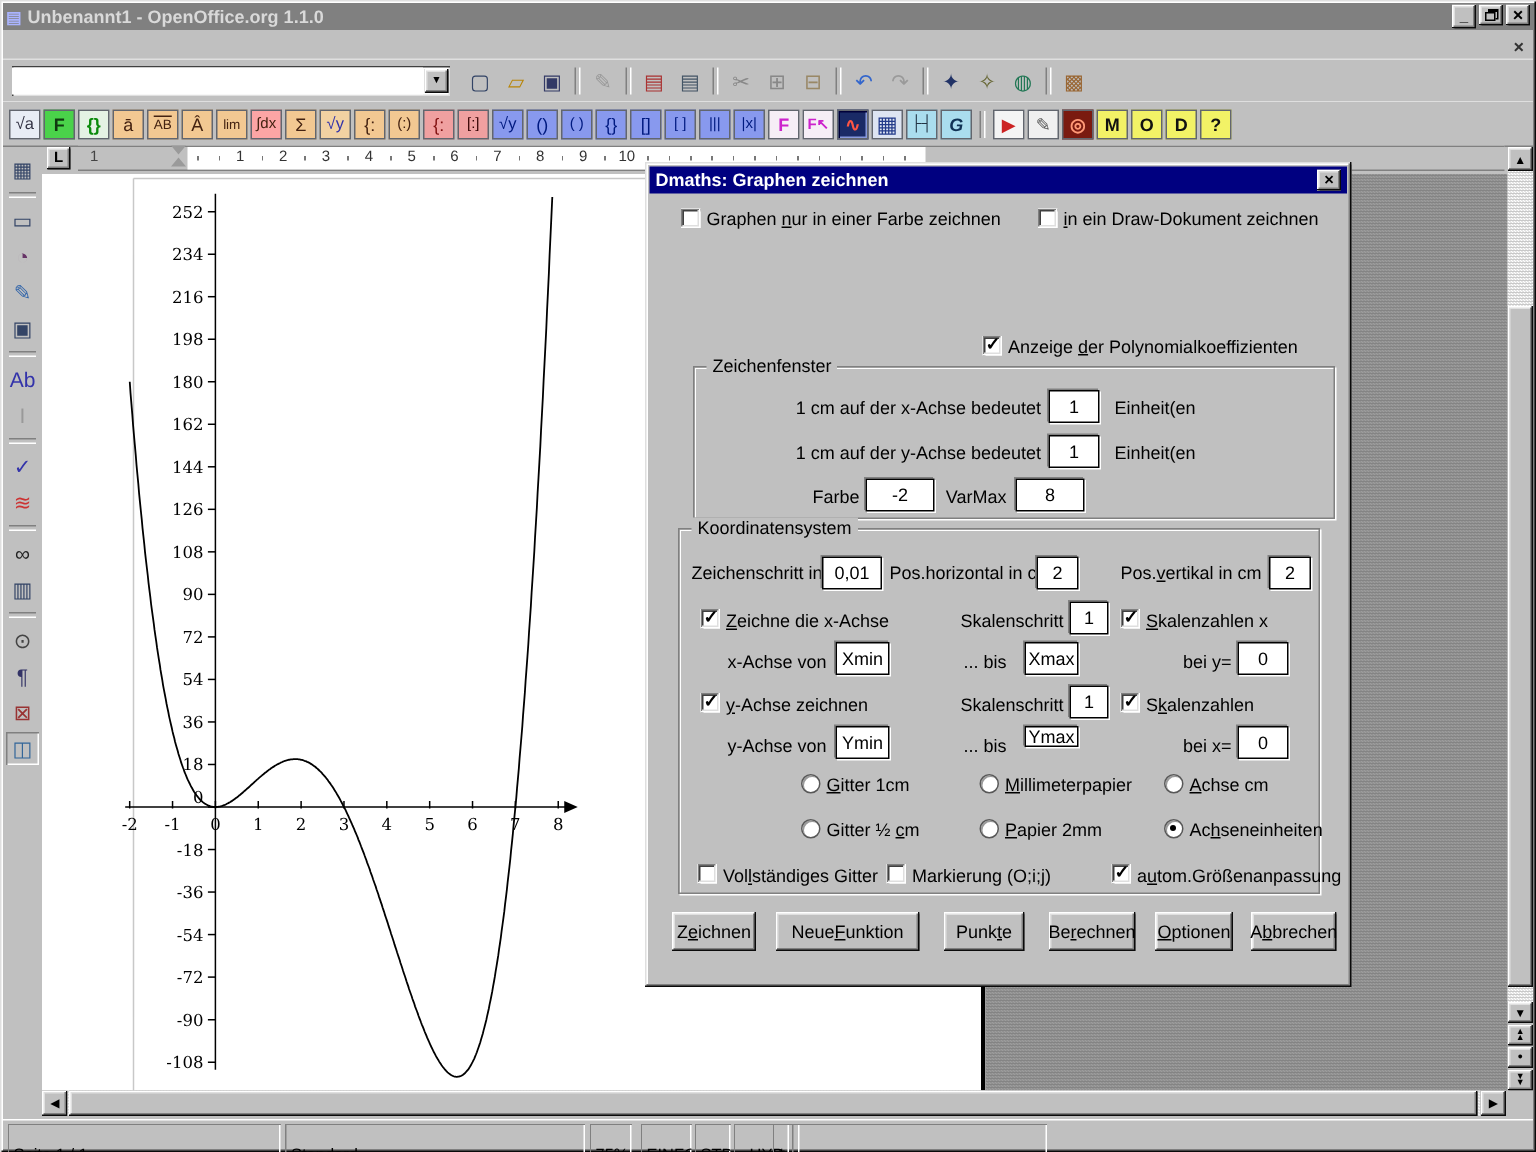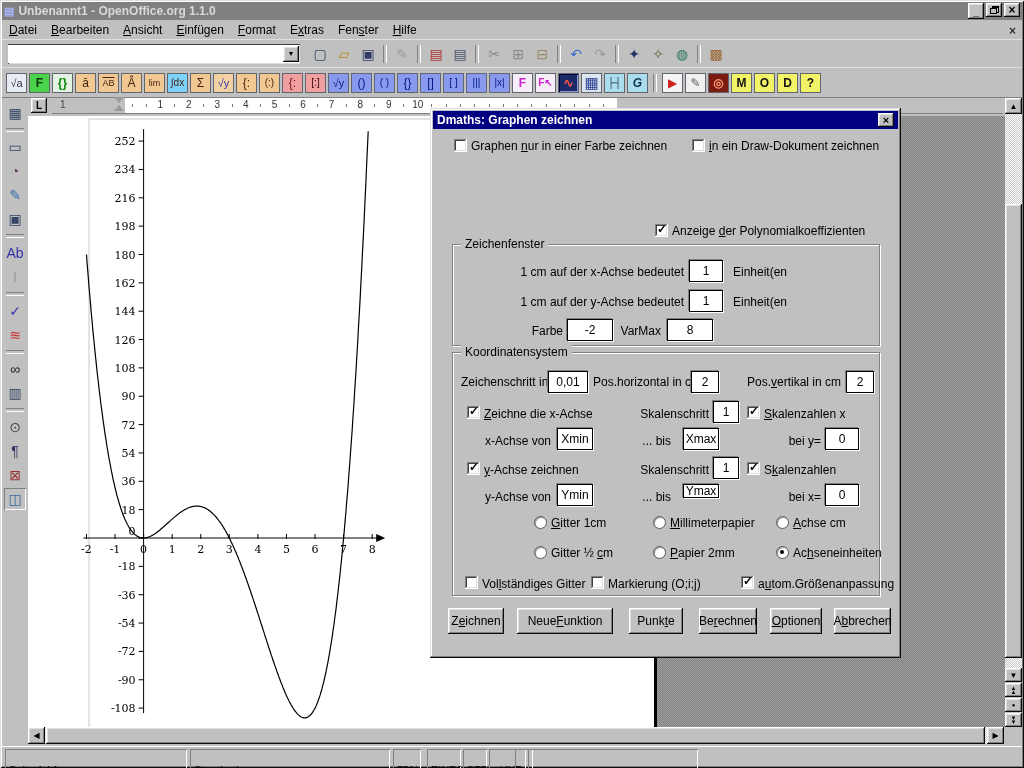--- a/index.html
+++ b/index.html
@@ -83,31 +83,20 @@
     <span>Unbenannt1 - OpenOffice.org 1.1.0</span>
     <span style="margin-left:auto;display:flex;gap:2px">
       <span class="wbtn raised" style="align-items:flex-end;padding-bottom:2px">_</span>
       <span class="wbtn raised">
           <span class="rg"></span>
         </span>
       <span class="wbtn raised" style="font-size:12px">×</span>
     </span>
   </div>
 
-  <div id="menubar" class="a">
-
-  <span class="mi"><u>D</u>atei</span>
-      <span class="mi"><u>B</u>earbeiten</span>
-      <span class="mi"><u>A</u>nsicht</span>
-      <span class="mi"><u>E</u>infügen</span>
-      <span class="mi"><u>F</u>ormat</span>
-      <span class="mi">E<u>x</u>tras</span>
-      <span class="mi">Fen<u>s</u>ter</span>
-      <span class="mi"><u>H</u>ilfe</span>
-    </div>
   <span class="a" style="top:24px;right:8px;font-size:12px;font-weight:bold;color:#333">×</span>
 
   <div id="funcbar" class="a toolrow">
     <span id="combobox">
       <input value="" style="">
       <span class="dropbtn raised">▼</span>
     </span>
     <span style="display:flex;align-items:center">
 
     <span class="tbtn" style="color: rgb(51, 68, 102);">▢</span>
@@ -136,21 +125,21 @@
 
   <div id="dmathsbar" class="a toolrow">
 
   <span class="mbtn" style="background: rgb(232, 237, 245); color: rgb(51, 51, 68); font-size: 11px;">√a</span>
       <span class="mbtn" style="background: rgb(74, 210, 74); color: rgb(16, 56, 16); font-weight: bold;">F</span>
       <span class="mbtn" style="background: rgb(228, 242, 228); color: rgb(10, 138, 10); font-weight: bold;">{}</span>
       <span class="mbtn" style="background: rgb(242, 200, 146); color: rgb(68, 34, 17);">ā</span>
       <span class="mbtn" style="background: rgb(242, 200, 146); color: rgb(68, 34, 17); font-size: 9px; text-decoration: overline;">AB</span>
       <span class="mbtn" style="background: rgb(242, 200, 146); color: rgb(68, 34, 17);">Â</span>
       <span class="mbtn" style="background: rgb(242, 200, 146); color: rgb(68, 34, 17); font-size: 9px;">lim</span>
-      <span class="mbtn" style="background: #7dd3fc; color: rgb(68, 34, 17); font-size: 10px;">∫dx</span>
+      <span class="mbtn" style="background: #fca5a5; color: rgb(68, 34, 17); font-size: 10px;">∫dx</span>
       <span class="mbtn" style="background: rgb(242, 200, 146); color: rgb(68, 34, 17);">Σ</span>
       <span class="mbtn" style="background: rgb(242, 210, 162); color: rgb(51, 51, 170); font-size: 11px;">√y</span>
       <span class="mbtn" style="background: rgb(242, 200, 146); color: rgb(68, 34, 17);">{:</span>
       <span class="mbtn" style="background: rgb(242, 200, 146); color: rgb(68, 34, 17); font-size: 10px;">(:)</span>
       <span class="mbtn" style="background: rgb(240, 160, 160); color: rgb(128, 16, 16);">{:</span>
       <span class="mbtn" style="background: rgb(240, 160, 160); color: rgb(51, 0, 0); font-size: 10px;">[:]</span>
       <span class="mbtn" style="background: rgb(136, 153, 238); color: rgb(0, 26, 128); font-size: 11px;">√y</span>
       <span class="mbtn" style="background: rgb(136, 153, 238); color: rgb(0, 26, 128);">()</span>
       <span class="mbtn" style="background: rgb(136, 153, 238); color: rgb(0, 26, 128); font-size: 10px;">( )</span>
       <span class="mbtn" style="background: rgb(136, 153, 238); color: rgb(0, 26, 128);">{}</span>
@@ -332,21 +321,21 @@
 
     <span class="cb" style="left:24px;top:31px"></span>
     <span class="lbl" style="left:41px;top:31px">Graphen <u>n</u>ur in einer Farbe zeichnen</span>
     <span class="cb" style="left:262px;top:31px"></span>
     <span class="lbl" style="left:279px;top:31px"><u>i</u>n ein Draw-Dokument zeichnen</span>
 
 
     <span class="cb on" style="left:225px;top:116px"></span>
     <span class="lbl" style="left:242px;top:116px">Anzeige <u>d</u>er Polynomialkoeffizienten</span>
 
-    <div class="grp" style="left:22px;top:136px;width:426px;height:100px">
+    <div class="grp" style="left:32px;top:136px;width:426px;height:100px">
       <span class="legend">Zeichenfenster</span>
       <span class="lbl lblr" style="left:20px;top:20px;width:211px">1 cm auf der x-Achse bedeutet</span>
       <span class="dfield" style="left:236px;top:15px;width:34px;height:22px">1</span>
       <span class="lbl" style="left:280px;top:20px">Einheit(en</span>
       <span class="lbl lblr" style="left:20px;top:50px;width:211px">1 cm auf der y-Achse bedeutet</span>
       <span class="dfield" style="left:236px;top:45px;width:34px;height:22px">1</span>
       <span class="lbl" style="left:280px;top:50px">Einheit(en</span>
       <span class="lbl lblr" style="left:20px;top:79px;width:90px">Farbe</span>
       <span class="dfield" style="left:114px;top:74px;width:46px;height:22px">-2</span>
       <span class="lbl lblr" style="left:164px;top:79px;width:44px">VarMax</span>

